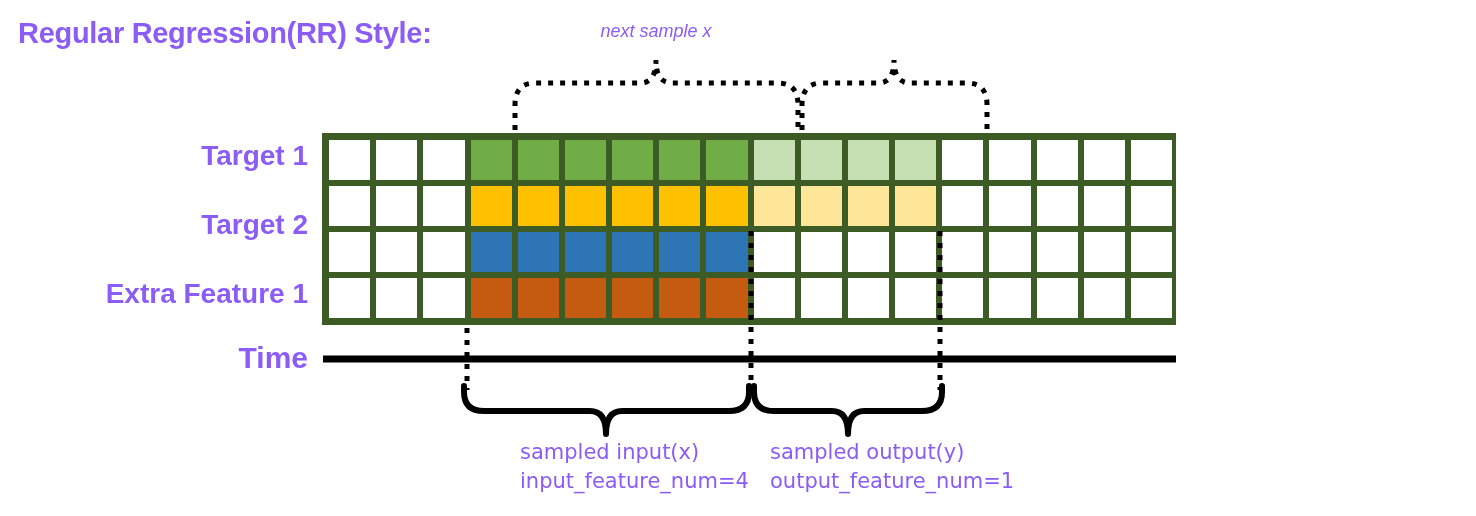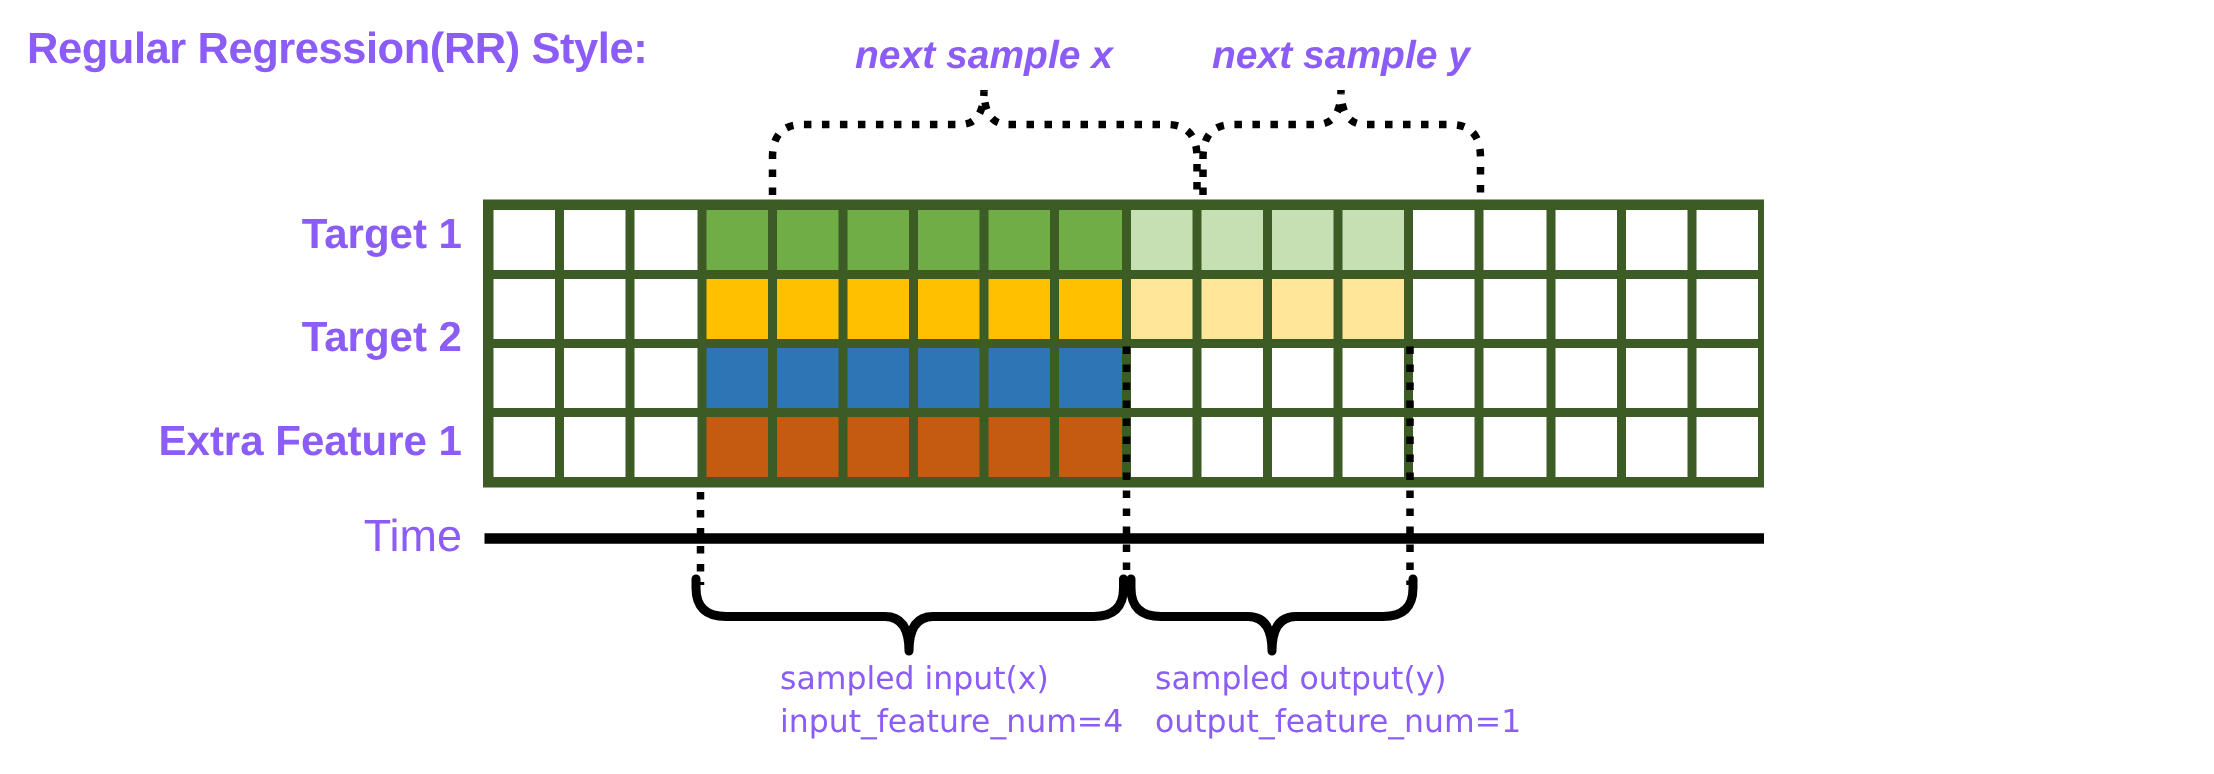--- a/index.html
+++ b/index.html
@@ -62,34 +62,34 @@
     width: 1476px;
     height: 516px;
     pointer-events: none;
   }
   .ann-italic {
     position: absolute;
     top: 6px;
     width: 220px;
     text-align: center;
     font-style: italic;
-    font-weight: 700;
-    font-size: 26px;
+    font-weight: 400;
+    font-size: 18px;
     white-space: nowrap;
   }
   #next-sample-x-label { left: 546px; }
   #next-sample-y-label { left: 784px; }
   #time-label {
     position: absolute;
     left: 140px;
     top: 326px;
     width: 168px;
     text-align: right;
     font-size: 30px;
-    font-weight: 400;
+    font-weight: 700;
   }
   .caption-block {
     position: absolute;
     top: 423px;
     font-family: "DejaVu Sans", sans-serif;
     font-size: 21px;
     font-weight: 400;
     line-height: 29px;
     white-space: nowrap;
   }
@@ -97,21 +97,20 @@
   #sampled-output-block { left: 770px; }
 </style>
 </head>
 <body>
 
 <div id="canvas">
 
   <div id="title">Regular Regression(RR) Style:</div>
 
   <div id="next-sample-x-label" class="ann-italic">next sample x</div>
-  <div id="next-sample-y-label" class="ann-italic">next sample y</div>
 
   <div id="row-labels">
       <div class="row-label">Target 1</div>
       <div class="row-label">Target 2</div>
       <div class="row-label">Extra Feature 1</div>
     </div>
 
   <div id="grid" style="grid-template-columns: repeat(24, 1fr); grid-template-rows: repeat(4, 1fr);">
       <div class="cell" style="background: rgb(255, 255, 255);"></div>
       <div class="cell" style="background: rgb(255, 255, 255);"></div>

